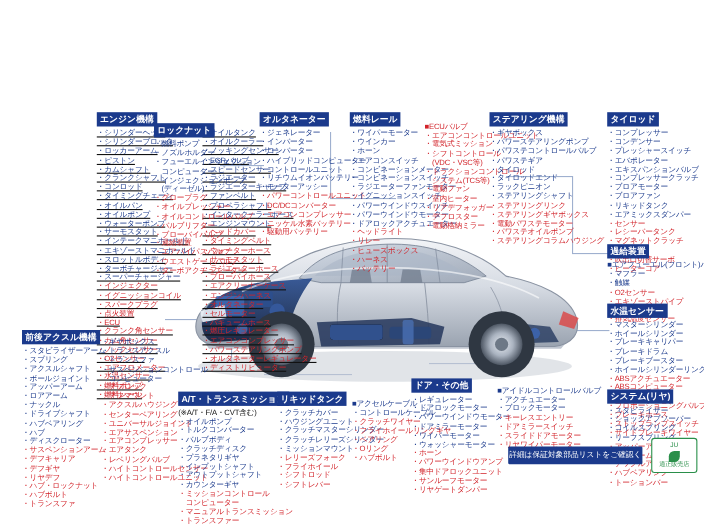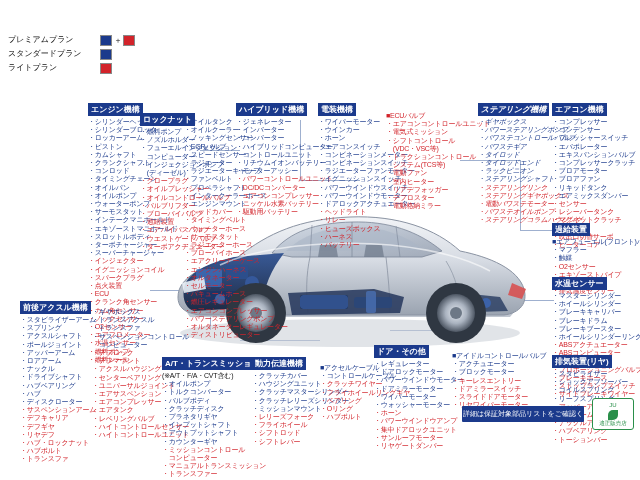--- a/index.html
+++ b/index.html
@@ -145,39 +145,23 @@
       <circle cx="296" cy="148" r="19" fill="url(#wheel)"></circle>
       <circle cx="296" cy="148" r="6" fill="#6d7886"></circle>
 
       <path d="M22,118 L44,112 L46,124 L24,128 Z" fill="#e9eef5" opacity="0.9"></path>
       <path d="M352,118 L366,124 L362,134 L348,130 Z" fill="#d94a4a" opacity="0.85"></path>
 
       <path d="M60,100 C120,72 260,68 330,106" stroke="#ffffff" stroke-width="1.6" fill="none" opacity="0.6"></path>
     </svg>
   </div>
 
-  <div class="legend">
-    <div class="legend-row">
-      <span class="legend-label">プレミアムプラン</span>
-      <span class="sw blue"></span>
-      <span class="sw plus">＋</span>
-      <span class="sw red"></span>
-    </div>
-    <div class="legend-row">
-      <span class="legend-label">スタンダードプラン</span>
-      <span class="sw blue"></span>
-    </div>
-    <div class="legend-row">
-      <span class="legend-label">ライトプラン</span>
-      <span class="sw red"></span>
-    </div>
-  </div>
 
   <div id="panels">
-      <div class="panel" style="left: 88px; top: 98px;"><div class="panel-title">エンジン機構</div><div class="cols2">
+      <div class="panel" style="left: 88px; top: 98px; text-decoration: underline;"><div class="panel-title">エンジン機構</div><div class="cols2">
           <div class="items">
             <div class="item b">・シリンダーヘッド</div>
             <div class="item b">・シリンダーブロック</div>
             <div class="item b">・ロッカーアーム</div>
             <div class="item b">・ピストン</div>
             <div class="item b">・カムシャフト</div>
             <div class="item b">・クランクシャフト</div>
             <div class="item b">・コンロッド</div>
             <div class="item b">・タイミングチェーン</div>
             <div class="item b">・オイルパン</div>
@@ -245,37 +229,37 @@
             <div class="item r">・オイルプレッシャー</div>
             <div class="item r">・オイルコントロールバルブ</div>
             <div class="item r">・バルブリフター</div>
             <div class="item r">・ブローバイバルブ</div>
             <div class="item r">・過給装置</div>
             <div class="item r">・エアバイパスバルブ</div>
             <div class="item r">・ウエストゲートバルブ</div>
             <div class="item r">・ターボアクチュエーター</div>
           </div>
         </div></div>
-      <div class="panel" style="left: 236px; top: 98px;"><div class="panel-title">ハイブリッド機構</div><div class="cols2">
+      <div class="panel" style="left: 236px; top: 98px;"><div class="panel-title">オルタネーター</div><div class="cols2">
           <div class="items">
             <div class="item b">・ジェネレーター</div>
             <div class="item b">・インバーター</div>
             <div class="item b">・コンバーター</div>
             <div class="item b">・ハイブリッドコンピューター</div>
             <div class="item b">・コントロールユニット</div>
             <div class="item b">・リチウムイオンバッテリー</div>
             <div class="item b">・モーターアッシー</div>
             <div class="item r">・パワーコントロールユニット</div>
             <div class="item r">・DC/DCコンバーター</div>
             <div class="item r">・エアコンコンプレッサー</div>
             <div class="item r">・ニッケル水素バッテリー</div>
             <div class="item r">・駆動用バッテリー</div>
           </div>
         </div></div>
-      <div class="panel" style="left: 318px; top: 98px;"><div class="panel-title">電装機構</div><div class="cols2">
+      <div class="panel" style="left: 318px; top: 98px;"><div class="panel-title">燃料レール</div><div class="cols2">
           <div class="items">
             <div class="item b">・ワイパーモーター</div>
             <div class="item b">・ウインカー</div>
             <div class="item b">・ホーン</div>
             <div class="item b">・エアコンスイッチ</div>
             <div class="item b">・コンビネーションメーター</div>
             <div class="item b">・コンビネーションスイッチ</div>
             <div class="item b">・ラジエーターファンモーター</div>
             <div class="item b">・イグニッションスイッチ</div>
             <div class="item b">・パワーウインドウスイッチ</div>
@@ -299,38 +283,38 @@
             <div class="item r">・トラクションコントロール</div>
             <div class="item r">　システム(TCS等)</div>
             <div class="item r">・電動ファン</div>
             <div class="item r">・室内ヒーター</div>
             <div class="item r">・リアデフォッガー</div>
             <div class="item r">・デフロスター</div>
             <div class="item r">・電動格納ミラー</div>
           </div>
         </div>
       </div>
-      <div class="panel" style="left: 478px; top: 98px; font-style: italic;"><div class="panel-title">ステアリング機構</div><div class="cols2">
+      <div class="panel" style="left: 445px; top: 98px;"><div class="panel-title">ステアリング機構</div><div class="cols2">
           <div class="items">
             <div class="item b">・ギヤボックス</div>
             <div class="item b">・パワーステアリングポンプ</div>
             <div class="item b">・パワステコントロールバルブ</div>
             <div class="item b">・パワステギア</div>
             <div class="item b">・タイロッド</div>
             <div class="item b">・タイロッドエンド</div>
             <div class="item b">・ラックピニオン</div>
             <div class="item b">・ステアリングシャフト</div>
             <div class="item r">・ステアリングリンク</div>
             <div class="item r">・ステアリングギヤボックス</div>
             <div class="item r">・電動パワステモーター</div>
             <div class="item r">・パワステオイルポンプ</div>
             <div class="item r">・ステアリングコラムハウジング</div>
           </div>
         </div></div>
-      <div class="panel" style="left: 552px; top: 98px;"><div class="panel-title">エアコン機構</div><div class="cols2">
+      <div class="panel" style="left: 552px; top: 98px;"><div class="panel-title">タイロッド</div><div class="cols2">
           <div class="items">
             <div class="item b">・コンプレッサー</div>
             <div class="item b">・コンデンサー</div>
             <div class="item b">・プレッシャースイッチ</div>
             <div class="item b">・エバポレーター</div>
             <div class="item b">・エキスパンションバルブ</div>
             <div class="item b">・コンプレッサークラッチ</div>
             <div class="item b">・ブロアモーター</div>
             <div class="item b">・ブロアファン</div>
             <div class="item b">・リキッドタンク</div>
@@ -364,21 +348,21 @@
             <div class="item b">・ホイールシリンダーリンク</div>
             <div class="item r">・ABSアクチュエーター</div>
             <div class="item r">・ABSコンピューター</div>
             <div class="item r">・ABSセンサー</div>
             <div class="item r">・プロポーショニングバルブ</div>
             <div class="item r">・ブレーキホース</div>
             <div class="item r">・ストップランプスイッチ</div>
             <div class="item r">・サイドブレーキワイヤー</div>
           </div>
         </div></div>
-      <div class="panel" style="left: 552px; top: 350px;"><div class="panel-title">排気装置(リヤ)</div><div class="cols2">
+      <div class="panel" style="left: 552px; top: 350px;"><div class="panel-title">システム(リヤ)</div><div class="cols2">
           <div class="items">
             <div class="item b">・スタビライザー</div>
             <div class="item b">・ショックアブソーバー</div>
             <div class="item b">・コイルスプリング</div>
             <div class="item b">・リーフスプリング</div>
             <div class="item r">・アッパーアーム</div>
             <div class="item r">・ロアアーム</div>
             <div class="item r">・ナックルアーム</div>
             <div class="item r">・ハブベアリング</div>
             <div class="item r">・トーションバー</div>
@@ -438,21 +422,21 @@
             <div class="item b">・プラネタリギヤ</div>
             <div class="item b">・インプットシャフト</div>
             <div class="item b">・アウトプットシャフト</div>
             <div class="item b">・カウンターギヤ</div>
             <div class="item r">・ミッションコントロール</div>
             <div class="item r">　コンピューター</div>
             <div class="item r">・マニュアルトランスミッション</div>
             <div class="item r">・トランスファー</div>
           </div>
         </div></div>
-      <div class="panel" style="left: 252px; top: 352px;"><div class="panel-title">動力伝達機構</div><div class="cols2">
+      <div class="panel" style="left: 252px; top: 352px;"><div class="panel-title">リキッドタンク</div><div class="cols2">
           <div class="items">
             <div class="item b">・クラッチカバー</div>
             <div class="item b">・ハウジングユニット</div>
             <div class="item b">・クラッチマスターシリンダー</div>
             <div class="item b">・クラッチレリーズシリンダー</div>
             <div class="item b">・ミッションマウント</div>
             <div class="item r">・レリーズフォーク</div>
             <div class="item r">・フライホイール</div>
             <div class="item r">・シフトロッド</div>
             <div class="item r">・シフトレバー</div>

